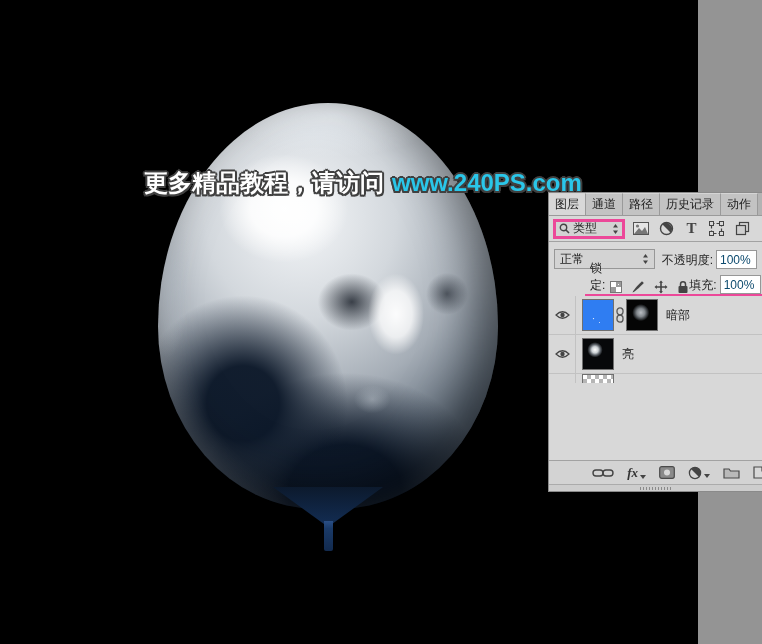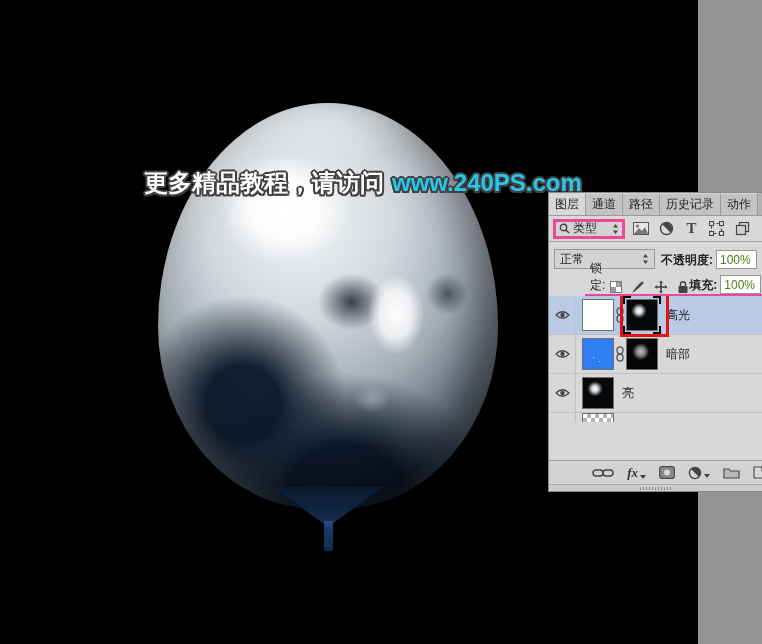--- a/index.html
+++ b/index.html
@@ -60,23 +60,23 @@
   .kind-select .lbl { flex:1; }
   .filter-icons { display:flex; flex:1; justify-content:space-evenly; align-items:center; }
   .ficon { width:19px; height:19px; display:flex; align-items:center; justify-content:center; }
   .t-glyph { font-size:15px; font-weight:bold; color:#444; font-family:"Liberation Serif",serif; }
 
   .blend-row, .lock-row { height:27px; display:flex; align-items:flex-end; padding:0 5px; flex:none; }
   .lock-row { border-bottom:2px solid #ec4899;margin-left:36px; }
   .blend-select { width:101px; height:20px; border:1px solid #979797; background:#d3d3d3;
     display:flex; align-items:center; padding:0 5px; }
   .blend-select .lbl { flex:1; }
-  .prop-label { margin-left:auto; white-space:nowrap;font-weight:bold; }
+  .prop-label { margin-left:auto; white-space:nowrap; }
   .value-input { width:41px; height:19px; background:#fff; border:1px solid #979797;
-    font-size:12px; padding:0 3px; margin-left:3px; font-family:inherit; color:#4d7c0f; }
+    font-size:12px; padding:0 3px; margin-left:3px; font-family:inherit; color:#0c4a6e; }
   .lock-icons { display:flex; align-items:center; gap:9px; margin-left:5px; }
   .checker-icon { width:12px; height:12px; border:1px solid #777;
     background:linear-gradient(45deg,#999 25%,transparent 25%,transparent 75%,#999 75%),
                linear-gradient(45deg,#999 25%,#fff 25%,#fff 75%,#999 75%);
     background-size:10px 10px; background-position:0 0,5px 5px; }
 
   .layer-list { flex:1; background:#d8d8d8; overflow:hidden; }
   .layer-row { height:39px; display:flex; align-items:center; position:relative;
     border-bottom:1px solid #c2c2c2; }
   .layer-row.selected { background:#b9cae6; }
@@ -229,41 +229,20 @@
           <rect x="1.5" y="6" width="9" height="7" rx="1" fill="#444"></rect>
           <path d="M3.5 6 V4.3 a2.5 2.5 0 0 1 5 0 V6" fill="none" stroke="#444" stroke-width="1.5"></path>
         </svg>
     </div>
     <span class="prop-label">填充:</span>
     <input class="value-input" readonly="" value="100%" style="">
   </div>
 
   <div class="layer-list">
 
-    <div class="layer-row selected">
-      <div class="eye-col">
-        <svg width="15" height="10" viewBox="0 0 15 10">
-            <path d="M1 5 Q7.5 -1.5 14 5 Q7.5 11.5 1 5 Z" fill="none" stroke="#444" stroke-width="1.2"></path>
-            <circle cx="7.5" cy="5" r="2.2" fill="#444"></circle>
-          </svg>
-      </div>
-      <div class="thumb white"></div>
-      <div class="chain-icon">
-        <svg width="8" height="16" viewBox="0 0 8 16">
-            <rect x="1" y="0.8" width="6" height="7" rx="3" fill="none" stroke="#555" stroke-width="1.3"></rect>
-            <rect x="1" y="8.2" width="6" height="7" rx="3" fill="none" stroke="#555" stroke-width="1.3"></rect>
-          </svg>
-      </div>
-      <div class="mask-wrap">
-        <div class="mask-thumb thumb balloon-mini" style="margin-left:0"></div>
-        <div class="mask-target"></div>
-      </div>
-      <span class="layer-label">高光</span>
-      <div class="red-annotation"></div>
-    </div>
 
     <div class="layer-row">
       <div class="eye-col">
         <svg width="15" height="10" viewBox="0 0 15 10">
             <path d="M1 5 Q7.5 -1.5 14 5 Q7.5 11.5 1 5 Z" fill="none" stroke="#444" stroke-width="1.2"></path>
             <circle cx="7.5" cy="5" r="2.2" fill="#444"></circle>
           </svg>
       </div>
       <div class="thumb blue"></div>
       <div class="chain-icon">

